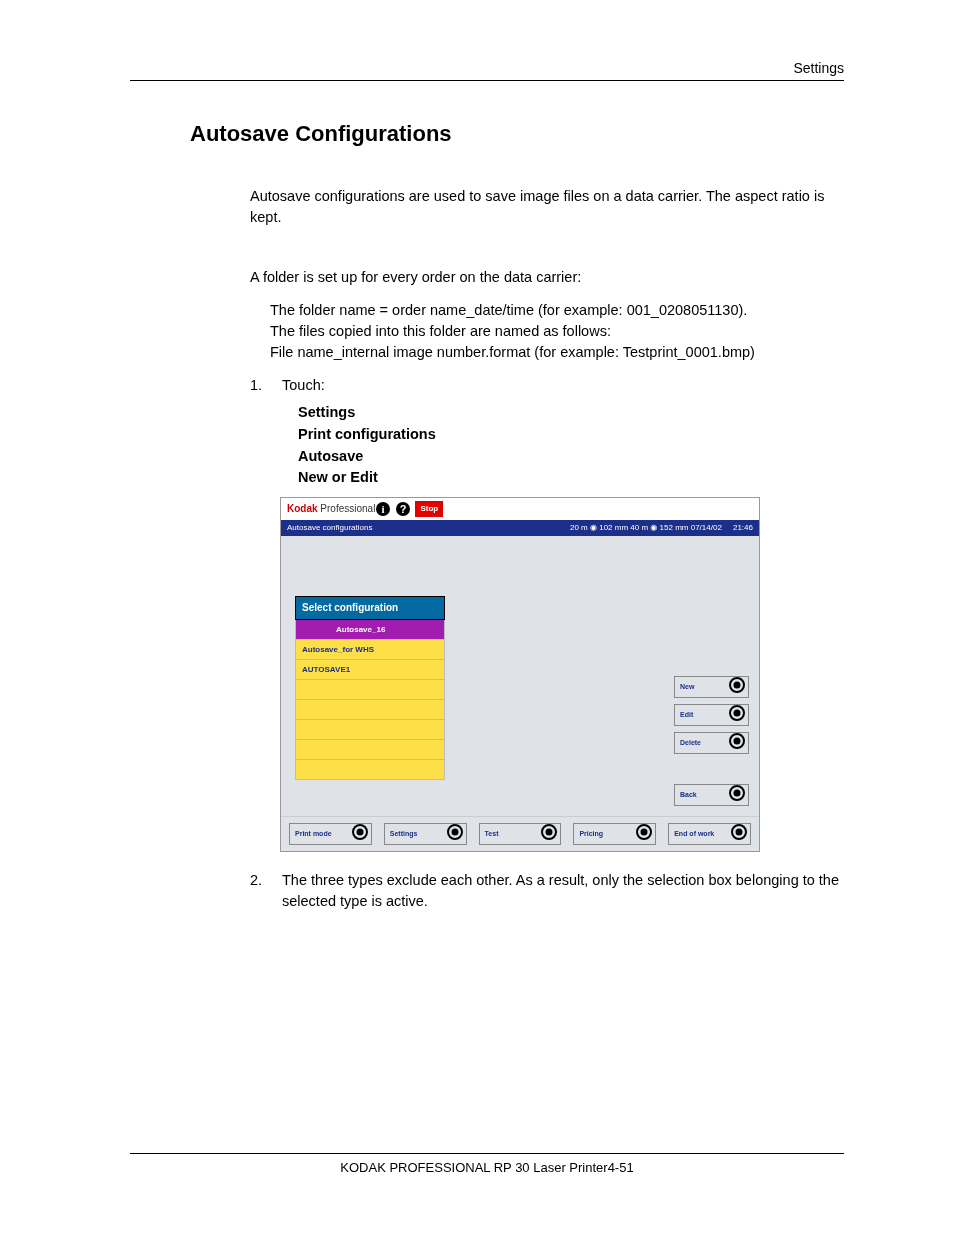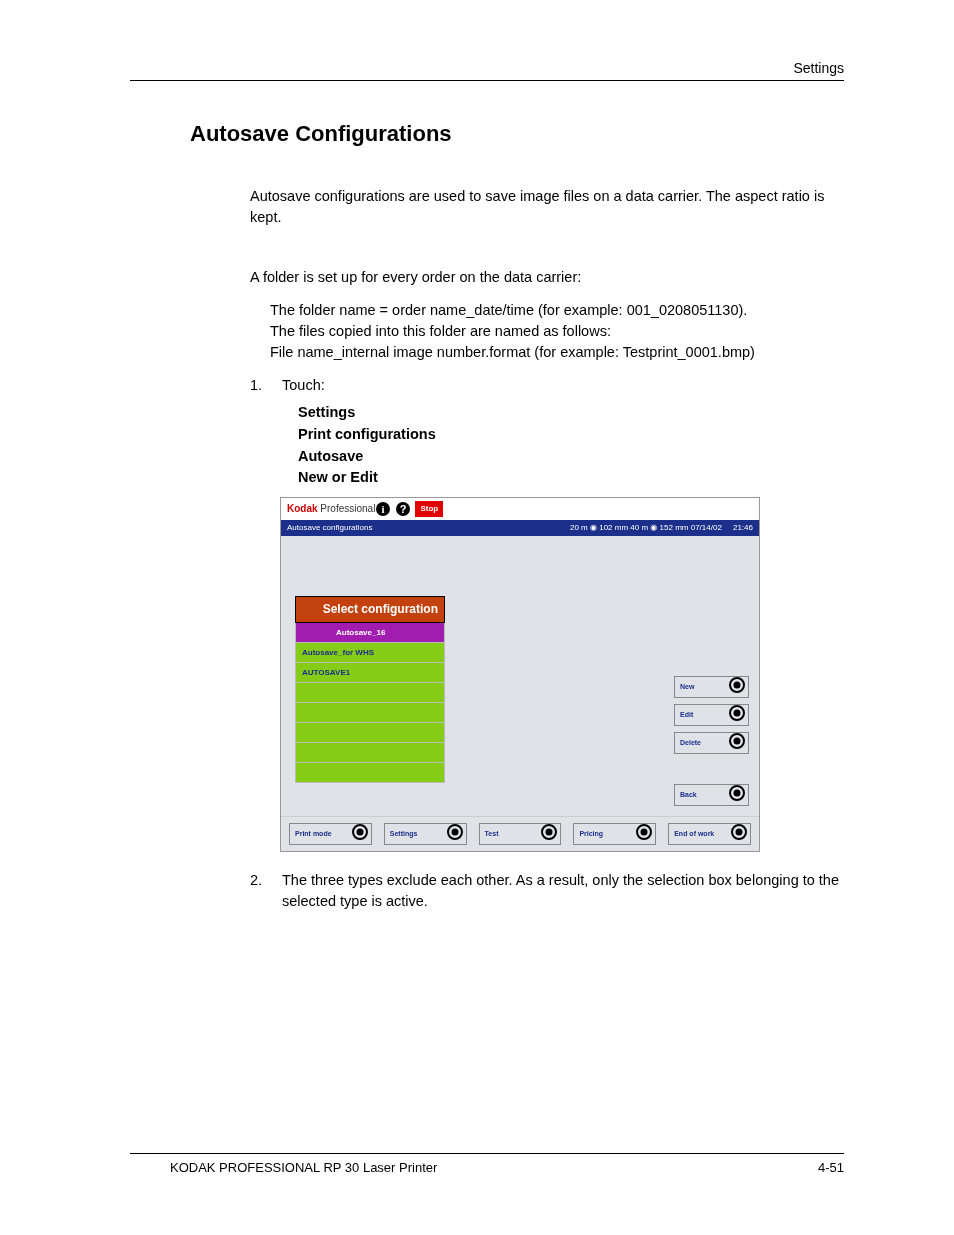--- a/index.html
+++ b/index.html
@@ -76,25 +76,25 @@
     display:flex;
     height: 280px;
     position: relative;
   }
   .select-panel {
     width: 150px;
     margin-left: 14px;
     margin-top: 60px;
   }
   .select-header {
-    background: #c2410c; color:#fff; font-size:12px; font-weight:bold;
-    padding: 4px 6px; border:1px solid #000;text-align:right;
+    background: #0369a1; color:#fff; font-size:10px; font-weight:bold;
+    padding: 4px 6px; border:1px solid #000;
   }
   .select-row {
-    background:#84cc16; color:#1c2f8a; font-size:8px; font-weight:bold;
+    background:#fde047; color:#1c2f8a; font-size:8px; font-weight:bold;
     padding:4px 6px; border:1px solid #bbb; border-top:none;
     height: 20px; display:flex; align-items:center;
   }
   .select-row.selected { background:#a21caf; color:#fff;padding-left:40px; }
   .right-buttons {
     position:absolute; right:10px; bottom: 10px;
     display:flex; flex-direction:column; gap:6px;
   }
   .right-buttons-group { display:flex; flex-direction:column; gap:6px; margin-bottom:24px;}
   .ss-btn {
@@ -113,21 +113,21 @@
   }
   .circle-btn { display:inline-block; }
 
   .footer {
     position:absolute; bottom: 60px; left:130px; right:110px;
   }
   .bottom-rule {
     border:none; border-top:1px solid #000; margin-bottom:6px;
   }
   .footer-row {
-    display:flex; justify-content:space-between; font-size:13px;margin-left:40px;
+    display:flex; justify-content:center; font-size:13px;
   }
 </style>
 </head>
 <body>
 
 <div class="page">
   <div class="top-label">Settings</div>
   <hr class="top-rule">
 
   <h1 class="main-heading">Autosave Configurations</h1>

